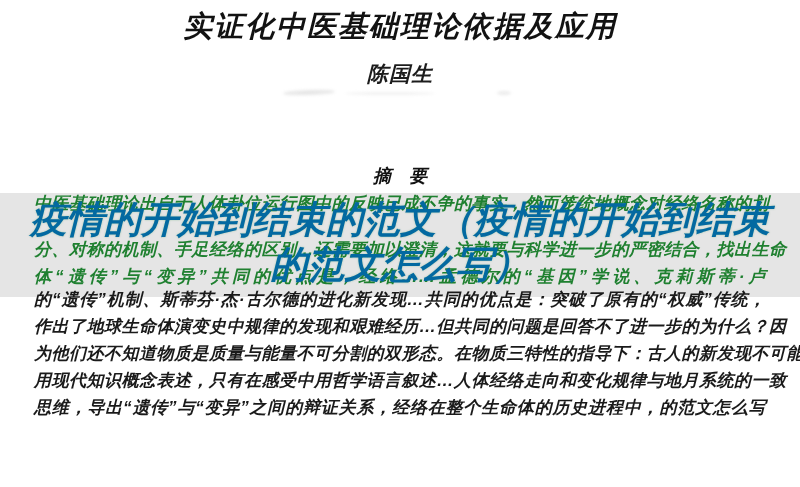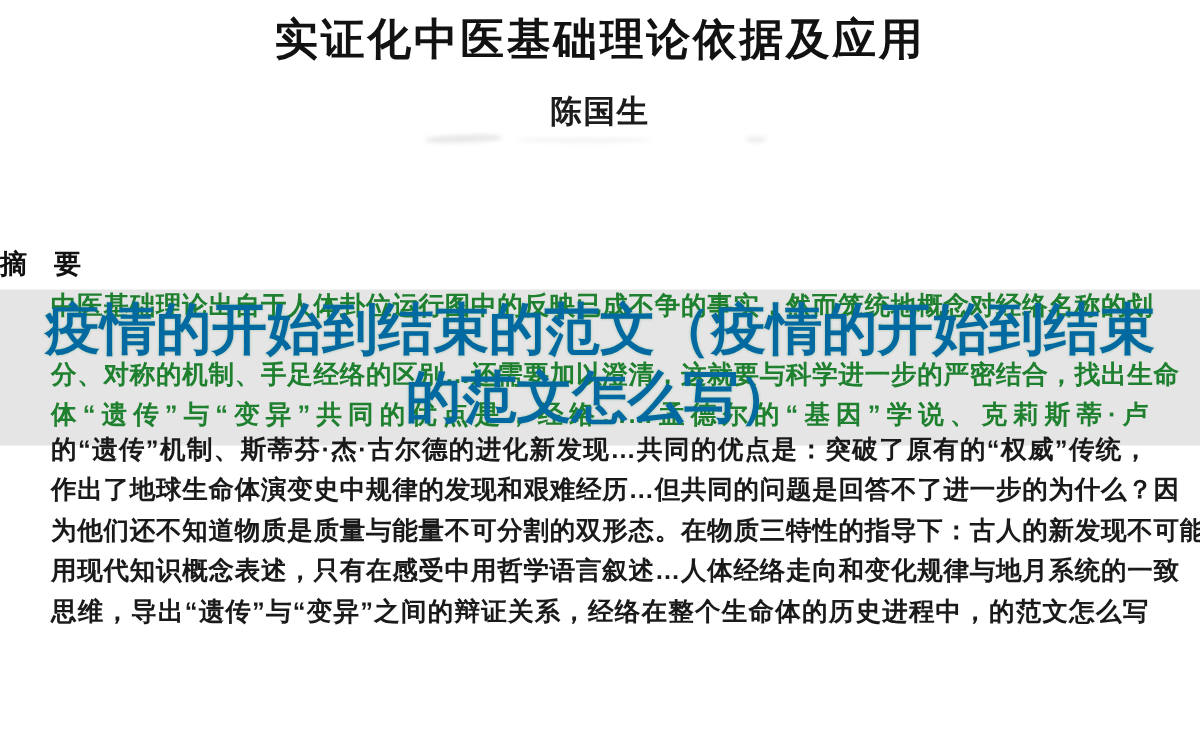--- a/index.html
+++ b/index.html
@@ -1,15 +1,15 @@
 <!DOCTYPE html>
 <html><head>
 <meta charset="utf-8">
 <style>
-  * { margin: 0; padding: 0; box-sizing: border-box; }
+  * { margin: 0; padding: 0; box-sizing: border-box; font-style: italic; }
   html, body { background: #ffffff; }
   body { font-family: "Liberation Sans", sans-serif; }
 
   .page {
     position: relative;
     width: 800px;
     height: 487px;
     background: #ffffff;
     overflow: hidden;
   }
@@ -47,20 +47,21 @@
   }
   .smudge-1 { top: 90px; left: 283px; width: 52px; height: 5px; transform: rotate(-2deg); }
   .smudge-2 { top: 92px; left: 345px; width: 90px; height: 3px; opacity: 0.25; }
   .smudge-3 { top: 91px; left: 497px; width: 14px; height: 4px; opacity: 0.35; }
 
   .abstract-heading {
     position: absolute;
     top: 164px;
     left: 0;
     width: 100%;
+    text-align: center;
     font-size: 18px;
     font-weight: 700;
     color: #111111;
   }
 
   
   .green-band {
     position: absolute;
     top: 193px;
     left: 0;

